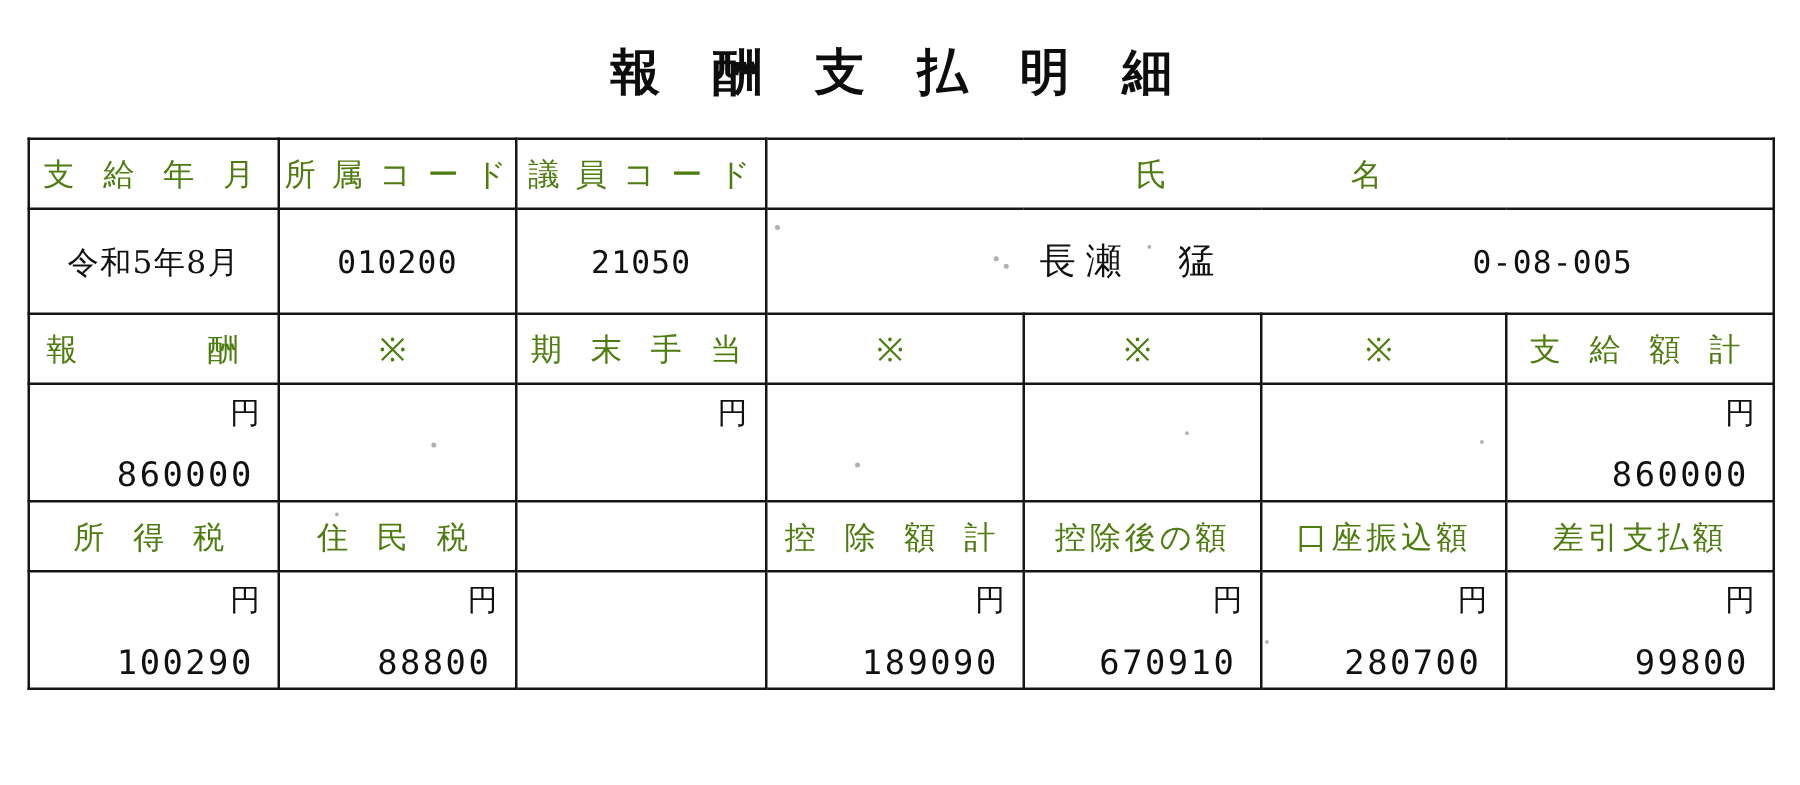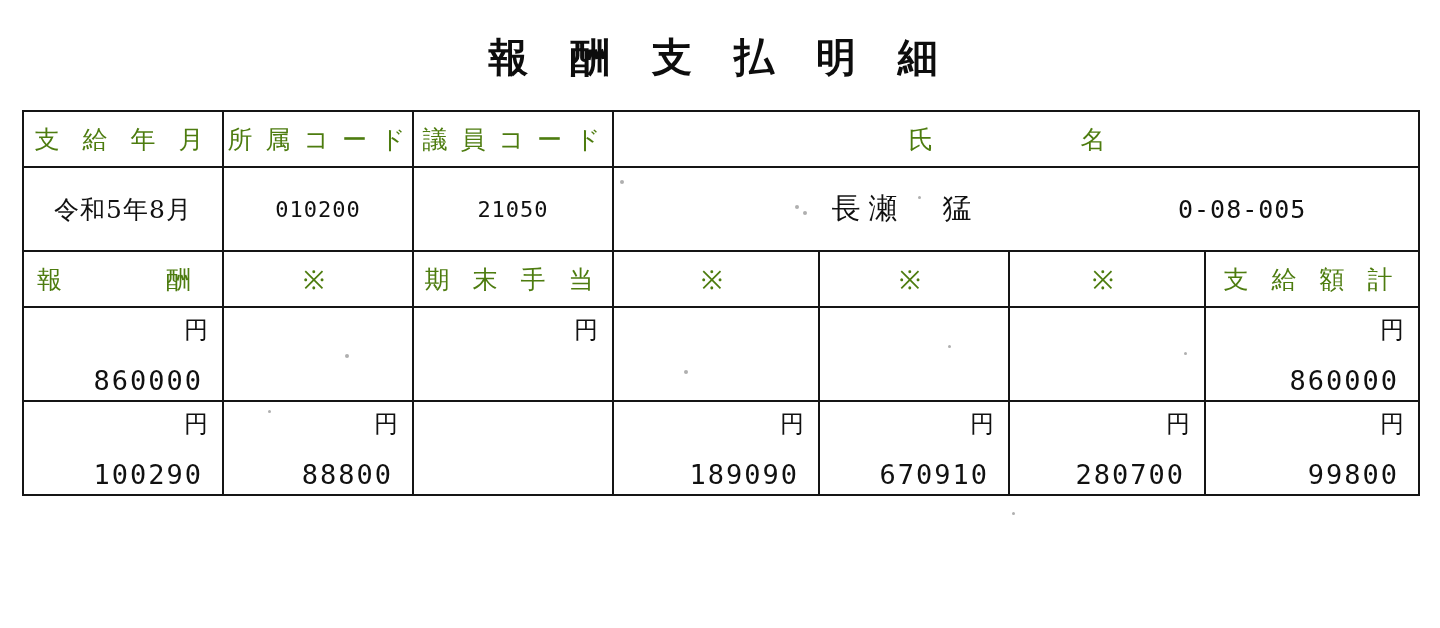--- a/index.html
+++ b/index.html
@@ -63,21 +63,21 @@
     color: #4d7c0f;
   }
   .hdr.tight { letter-spacing: 3px; }
   .hdr.wide { letter-spacing: 18px; }
 
   .val-cell {
     height: 82px;
   }
   .val-center {
     text-align: center;
-    font-size: 22px;
+    font-size: 25px;
     letter-spacing: 1px;
     font-family: "DejaVu Sans Mono", "Liberation Mono", monospace;
   }
 
   
   .money {
     height: 92px;
   }
   .money .yen {
     position: absolute;
@@ -210,20 +210,29 @@
       <td class="money empty">
         
         
       </td>
       <td class="money">
         <span class="yen">円</span>
         <span class="num">860000</span>
       </td>
     </tr>
 
+    <tr>
+      <td class="hdr">所 得 税</td>
+      <td class="hdr">住 民 税</td>
+      <td class="hdr"></td>
+      <td class="hdr">控 除 額 計</td>
+      <td class="hdr tight">控除後の額</td>
+      <td class="hdr tight">口座振込額</td>
+      <td class="hdr tight">差引支払額</td>
+    </tr>
 
     <tr>
       <td class="money">
         <span class="yen">円</span>
         <span class="num">100290</span>
       </td>
       <td class="money">
         <span class="yen">円</span>
         <span class="num">88800</span>
       </td>

